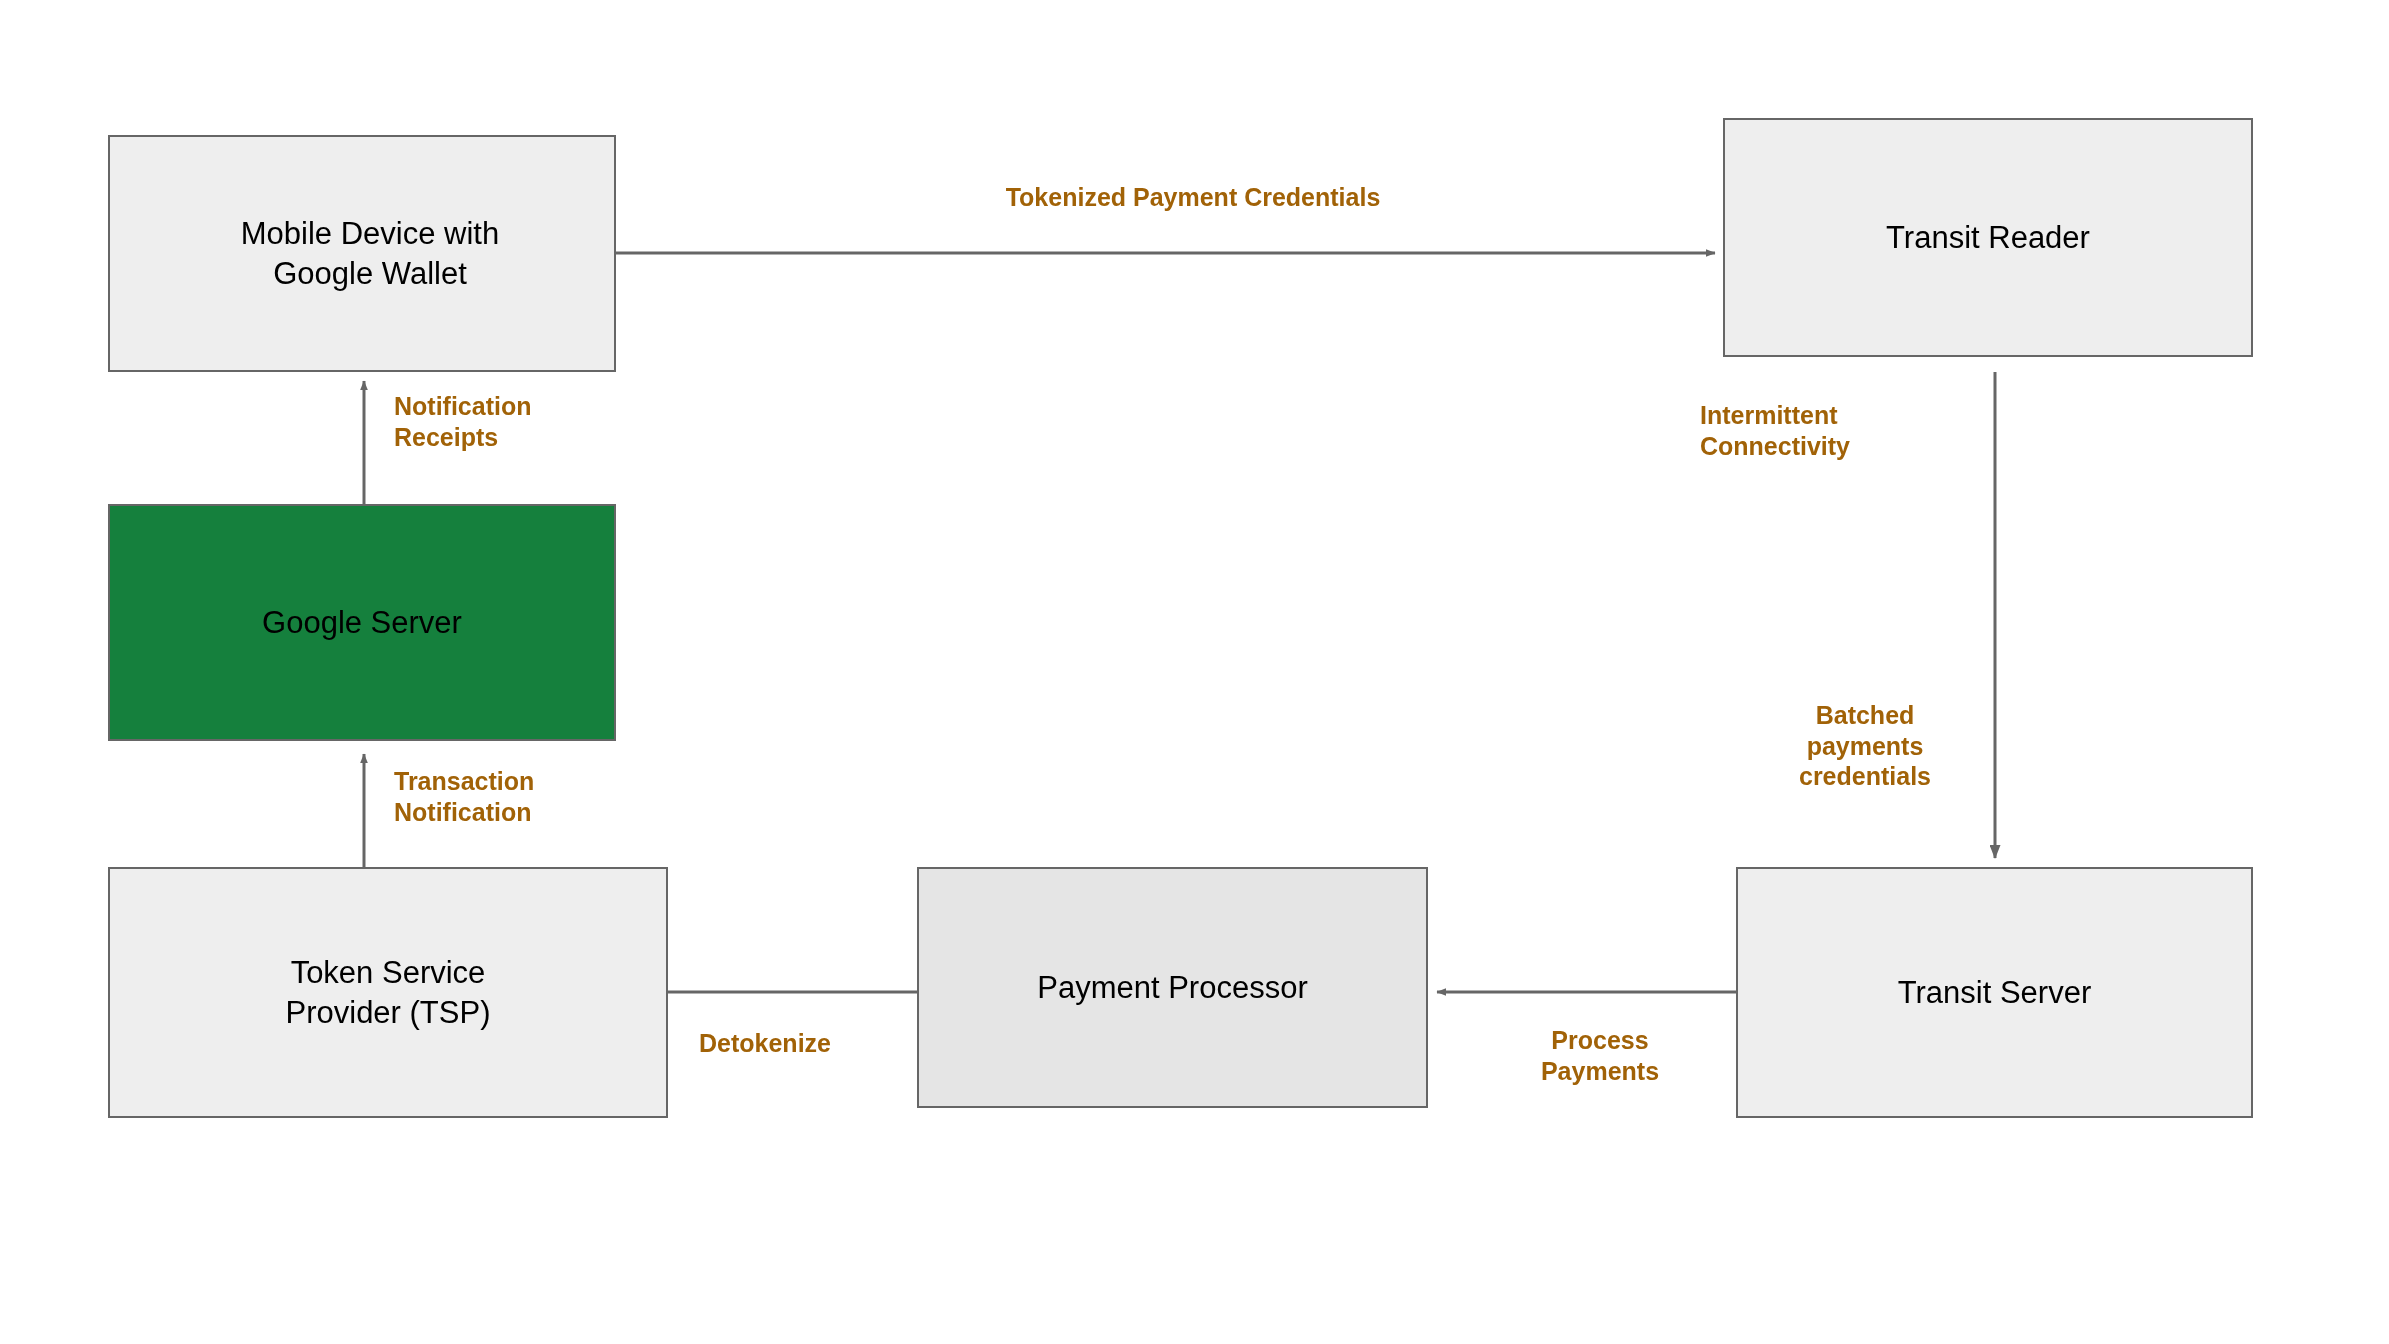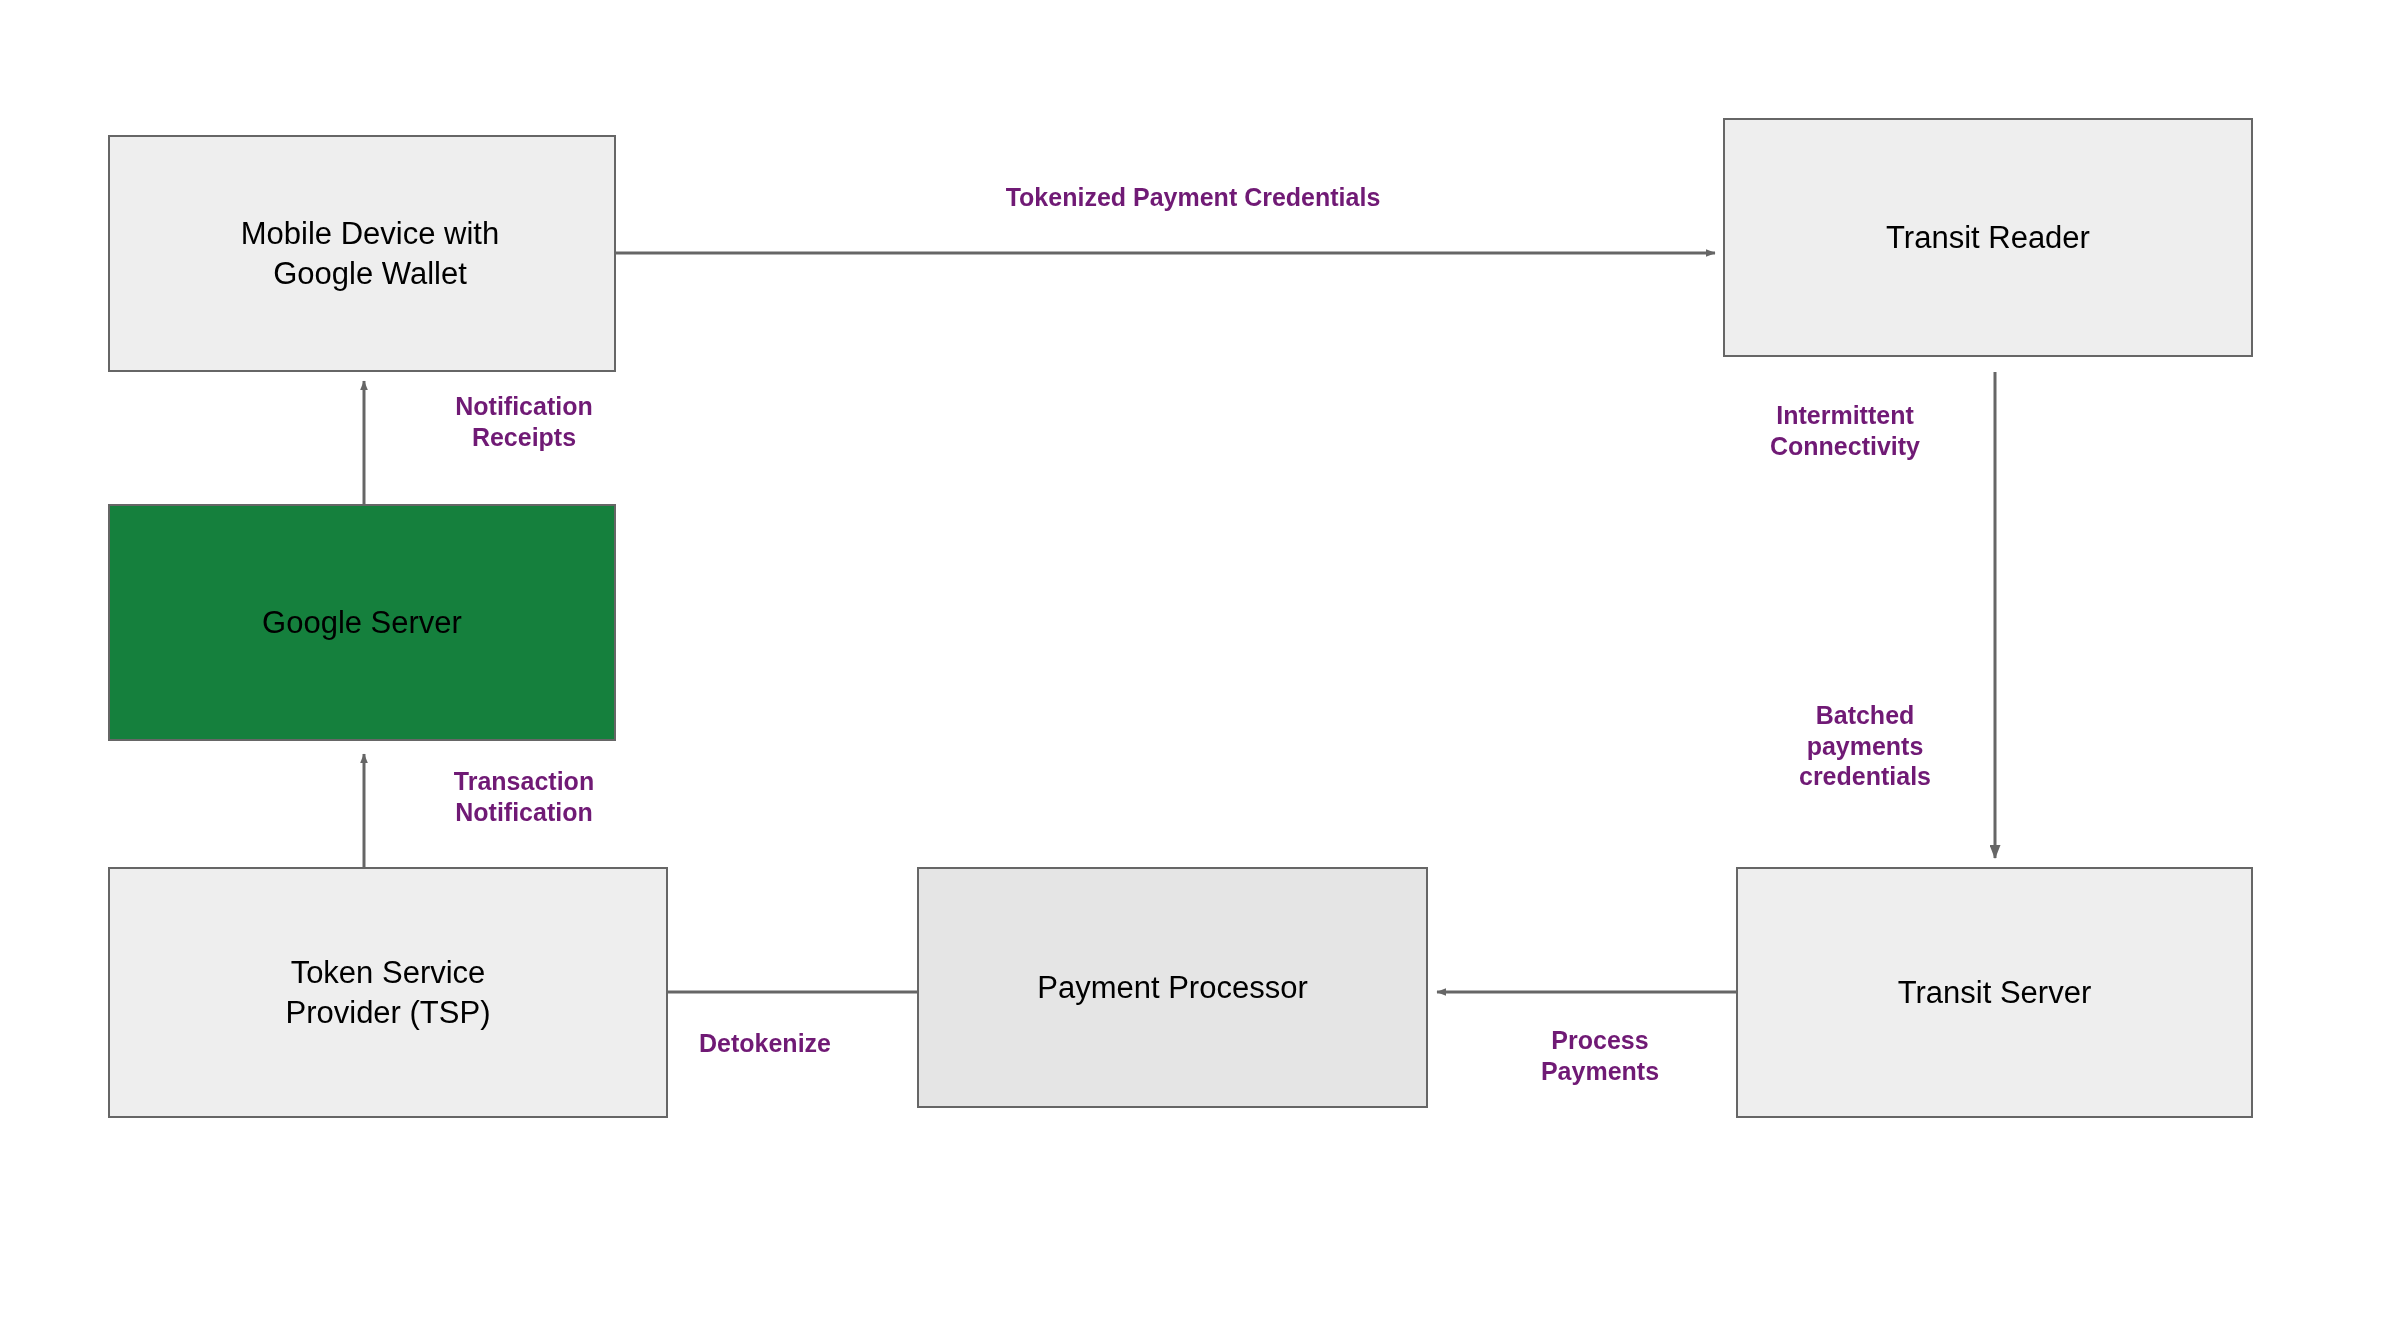--- a/index.html
+++ b/index.html
@@ -46,25 +46,25 @@
     font-weight: normal;
     white-space: pre-line;
     padding: 0 8px;
   }
   .edge-label {
     position: absolute;
     font-family: "Liberation Sans", sans-serif;
     font-size: 25px;
     line-height: 1.22;
     font-weight: bold;
-    color: #701a75;
+    color: #a16207;
     white-space: pre-line;
     text-align: center;
   }
-  .edge-label.left-align { text-align: center; }
+  .edge-label.left-align { text-align: left; }
 </style>
 </head>
 <body>
 
 <div id="canvas" style="background: rgb(255, 255, 255);">
 
   <svg id="edge-layer" width="2389" height="1344" viewBox="0 0 2389 1344" xmlns="http://www.w3.org/2000/svg">
     <defs>
       <marker id="arrow-right" markerWidth="10" markerHeight="8" refX="9.4" refY="4" orient="auto" markerUnits="userSpaceOnUse">
         <path d="M0,0 L10,4 L0,8 z" fill="#666666"></path>

